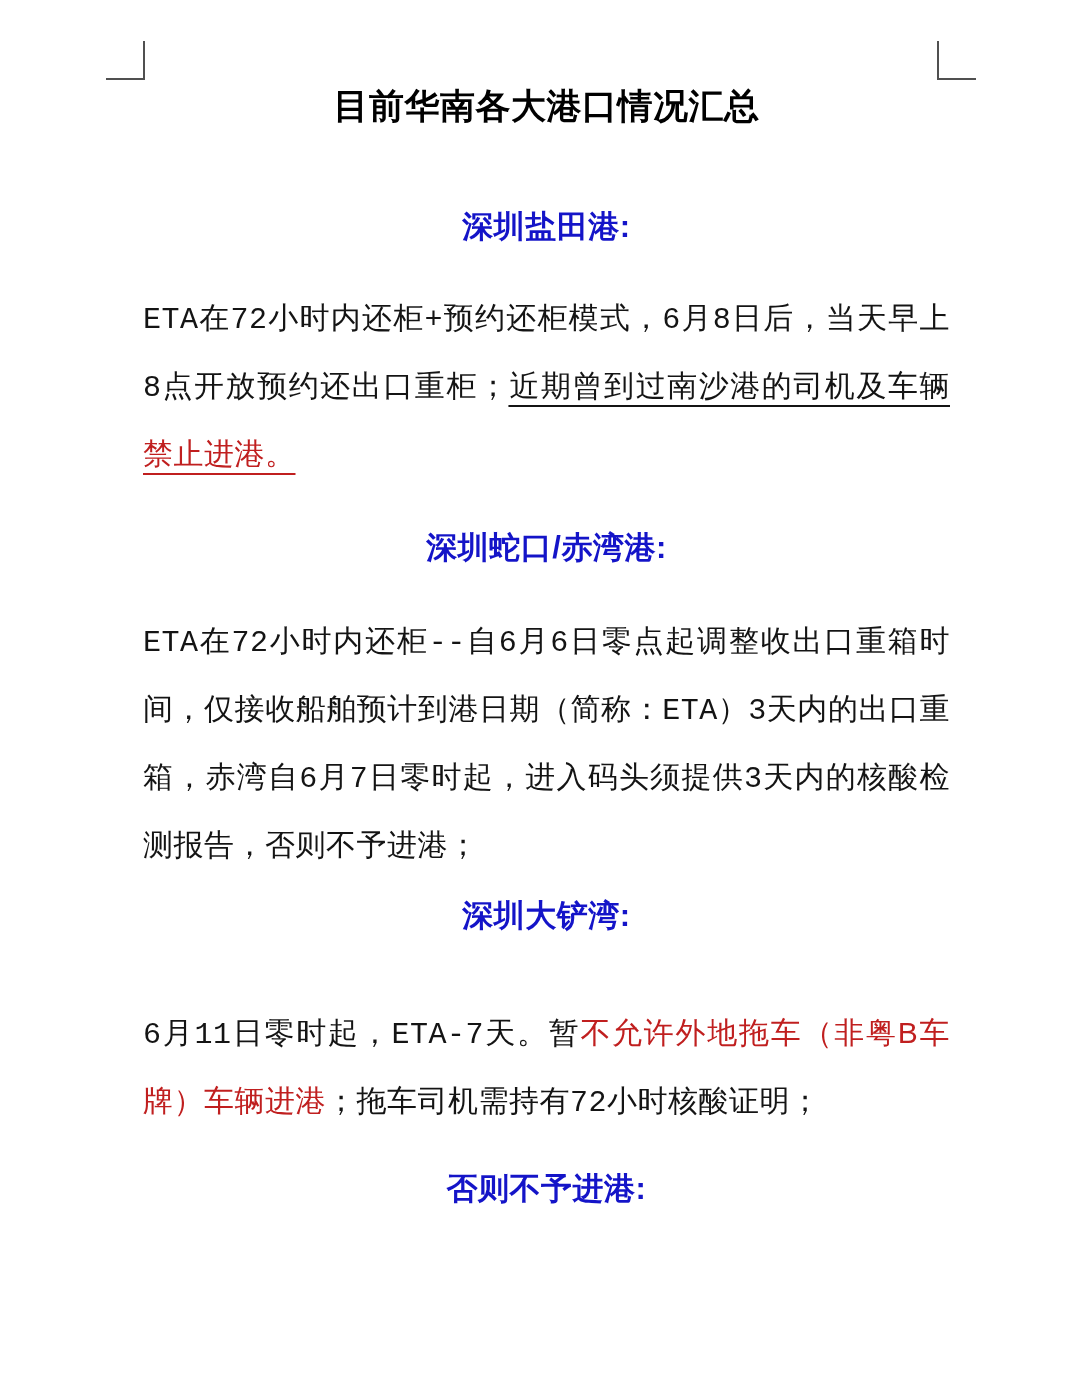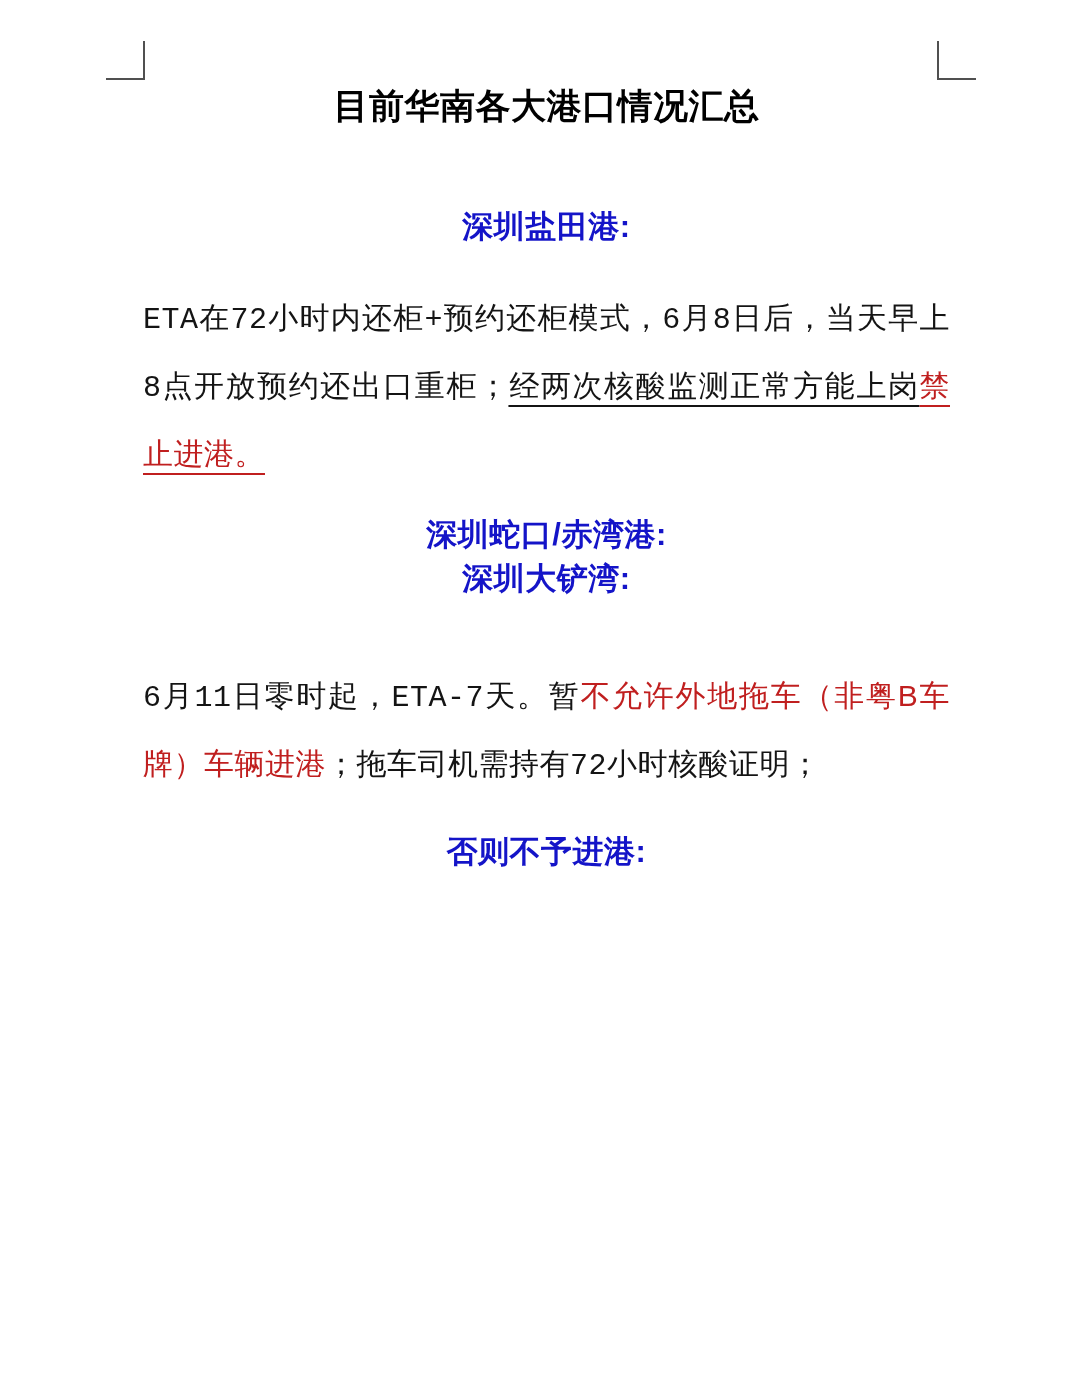--- a/index.html
+++ b/index.html
@@ -64,23 +64,23 @@
     margin:0;
     font-size:30px;
     line-height:65px;
     text-align:justify;
     color:var(--body-black);
     letter-spacing:0.5px;
   }
   
   .s1 .heading{margin-top:79px;}
   .s1 .para{margin-top:38px;}
-  .s2 .heading{margin-top:29px;}
+  .s2 .heading{margin-top:42px;}
   .s2 .para{margin-top:40px;}
-  .s3 .heading{margin-top:4px;}
+  .s3 .heading{margin-top:16px;}
   .s3 .para{margin-top:64px;}
   .s4 .heading{margin-top:33px;}
   .s4 .para{margin-top:10px;}
   
   .run.normal{color:var(--body-black);font-family:Liberation Mono, monospace;}
   .run.underline{
     color:var(--body-black);
     text-decoration:underline;
     text-decoration-thickness:2px;
     text-underline-offset:9px;
@@ -98,25 +98,26 @@
 
 <div class="page">
   <div class="crop-mark crop-tl"></div>
   <div class="crop-mark crop-tr"></div>
 
   <div class="content">
     <h1 class="doc-title">目前华南各大港口情况汇总</h1>
 
     <div class="section s1">
       <h2 class="heading">深圳盐田港:</h2>
-      <p class="para"><span class="run normal">ETA在72小时内还柜+预约还柜模式，6月8日后，当天早上8点开放预约还出口重柜；</span><span class="run underline">经两次核酸监测正常方能上岗</span><span class="run red-underline">禁止进港。</span></p>
+      <p class="para"><span class="run normal">ETA在72小时内还柜+预约还柜模式，6月8日后，当天早上8点开放预约还出口重柜；</span><span class="run underline">近期曾到过南沙港的司机及车辆</span><span class="run red-underline">禁止进港。</span></p>
     </div>
 
     <div class="section s2">
       <h2 class="heading">深圳蛇口/赤湾港:</h2>
+      <p class="para"><span class="run normal">ETA在72小时内还柜--自6月6日零点起调整收出口重箱时间，仅接收船舶预计到港日期（简称：ETA）3天内的出口重箱，赤湾自6月7日零时起，进入码头须提供3天内的核酸检测报告，否则不予进港；</span></p>
     </div>
 
     <div class="section s3">
       <h2 class="heading">深圳大铲湾:</h2>
       <p class="para"><span class="run normal">6月11日零时起，ETA-7天。暂</span><span class="run red">不允许外地拖车（非粤B车牌）车辆进港</span><span class="run normal">；拖车司机需持有72小时核酸证明；</span></p>
     </div>
 
     <div class="section s4">
       <h2 class="heading">否则不予进港:</h2>
     </div>

